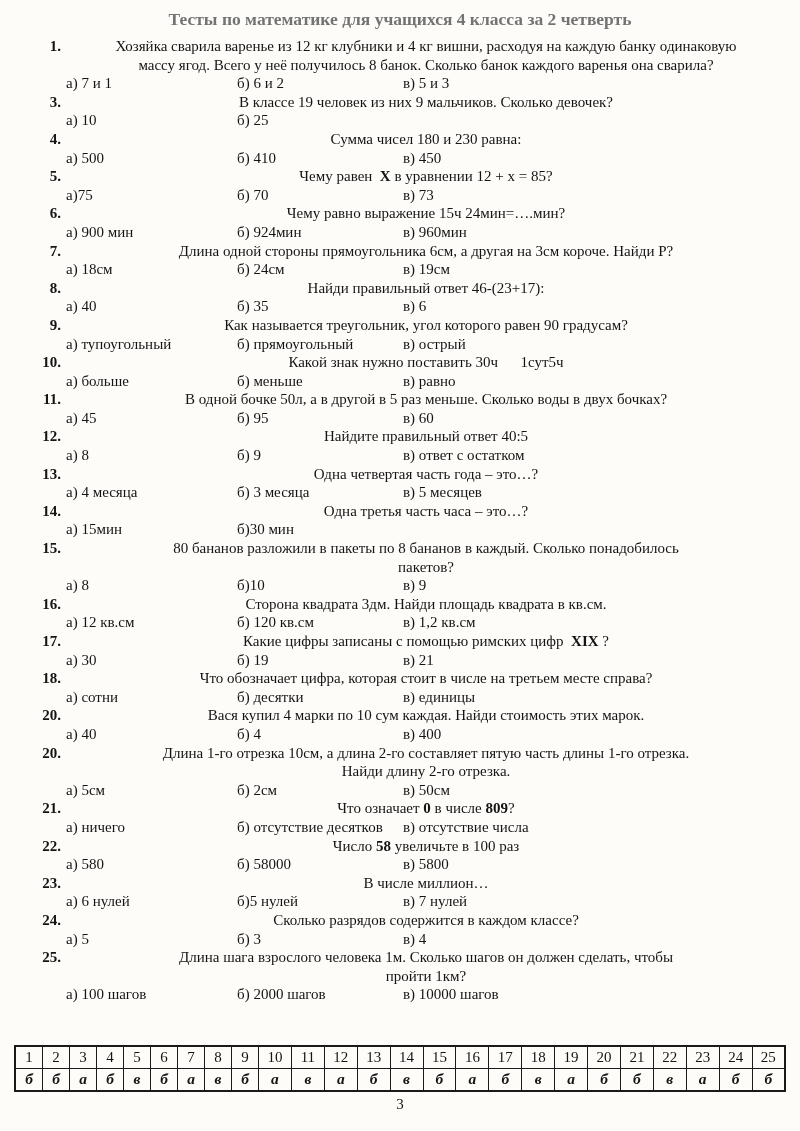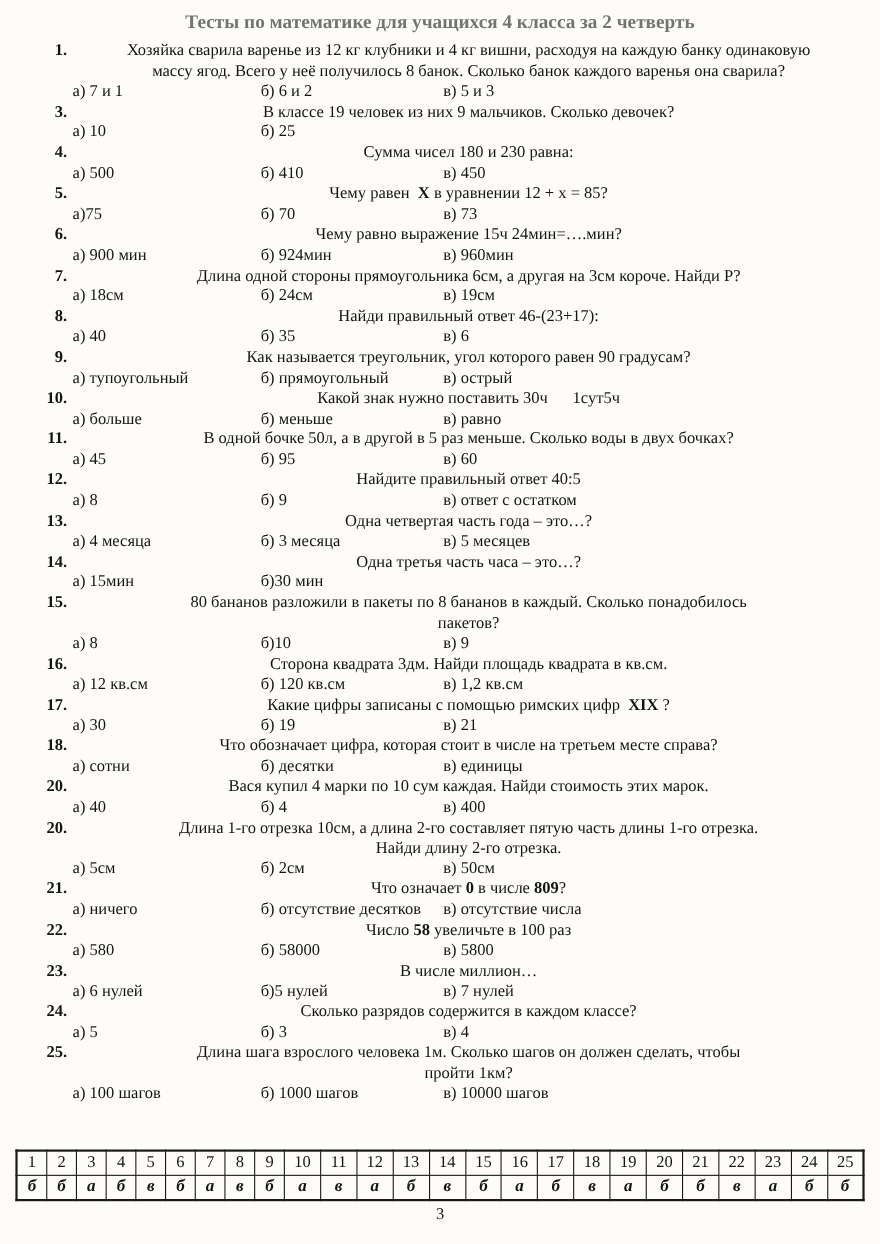--- a/index.html
+++ b/index.html
@@ -333,21 +333,21 @@
         </div>
       </div>
       <div class="q">
         <div class="qhead">
           <span class="qnum">25.</span>
           <div class="qtext">Длина шага взрослого человека 1м. Сколько шагов он должен сделать, чтобы
 пройти 1км?</div>
         </div>
         <div class="opts">
           <span class="opt">а) 100 шагов</span>
-          <span class="opt">б) 1000 шагов</span>
+          <span class="opt">б) 2000 шагов</span>
           <span class="opt">в) 10000 шагов</span>
         </div>
       </div>
     </div>
 
   <table class="answer-table">
     <tbody>
       <tr id="num-row">
           <td class="narrow">1</td>
           <td class="narrow">2</td>

